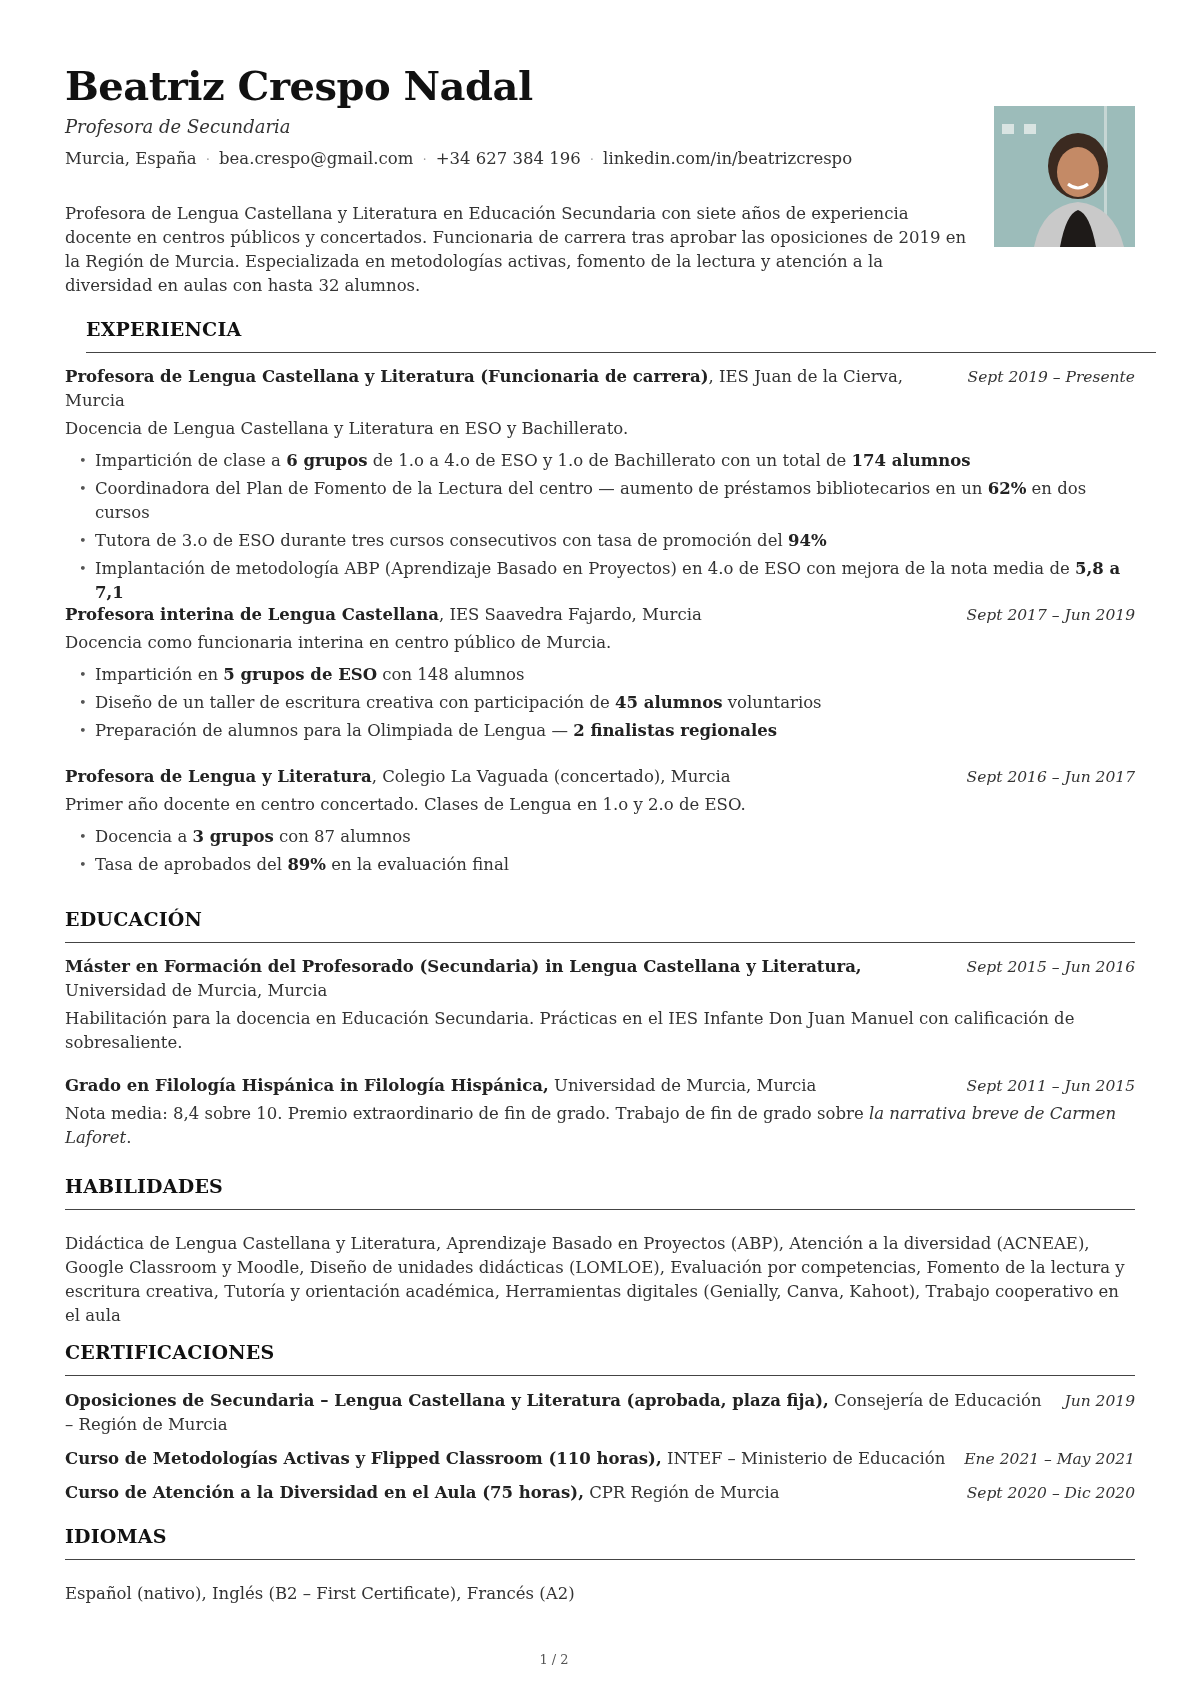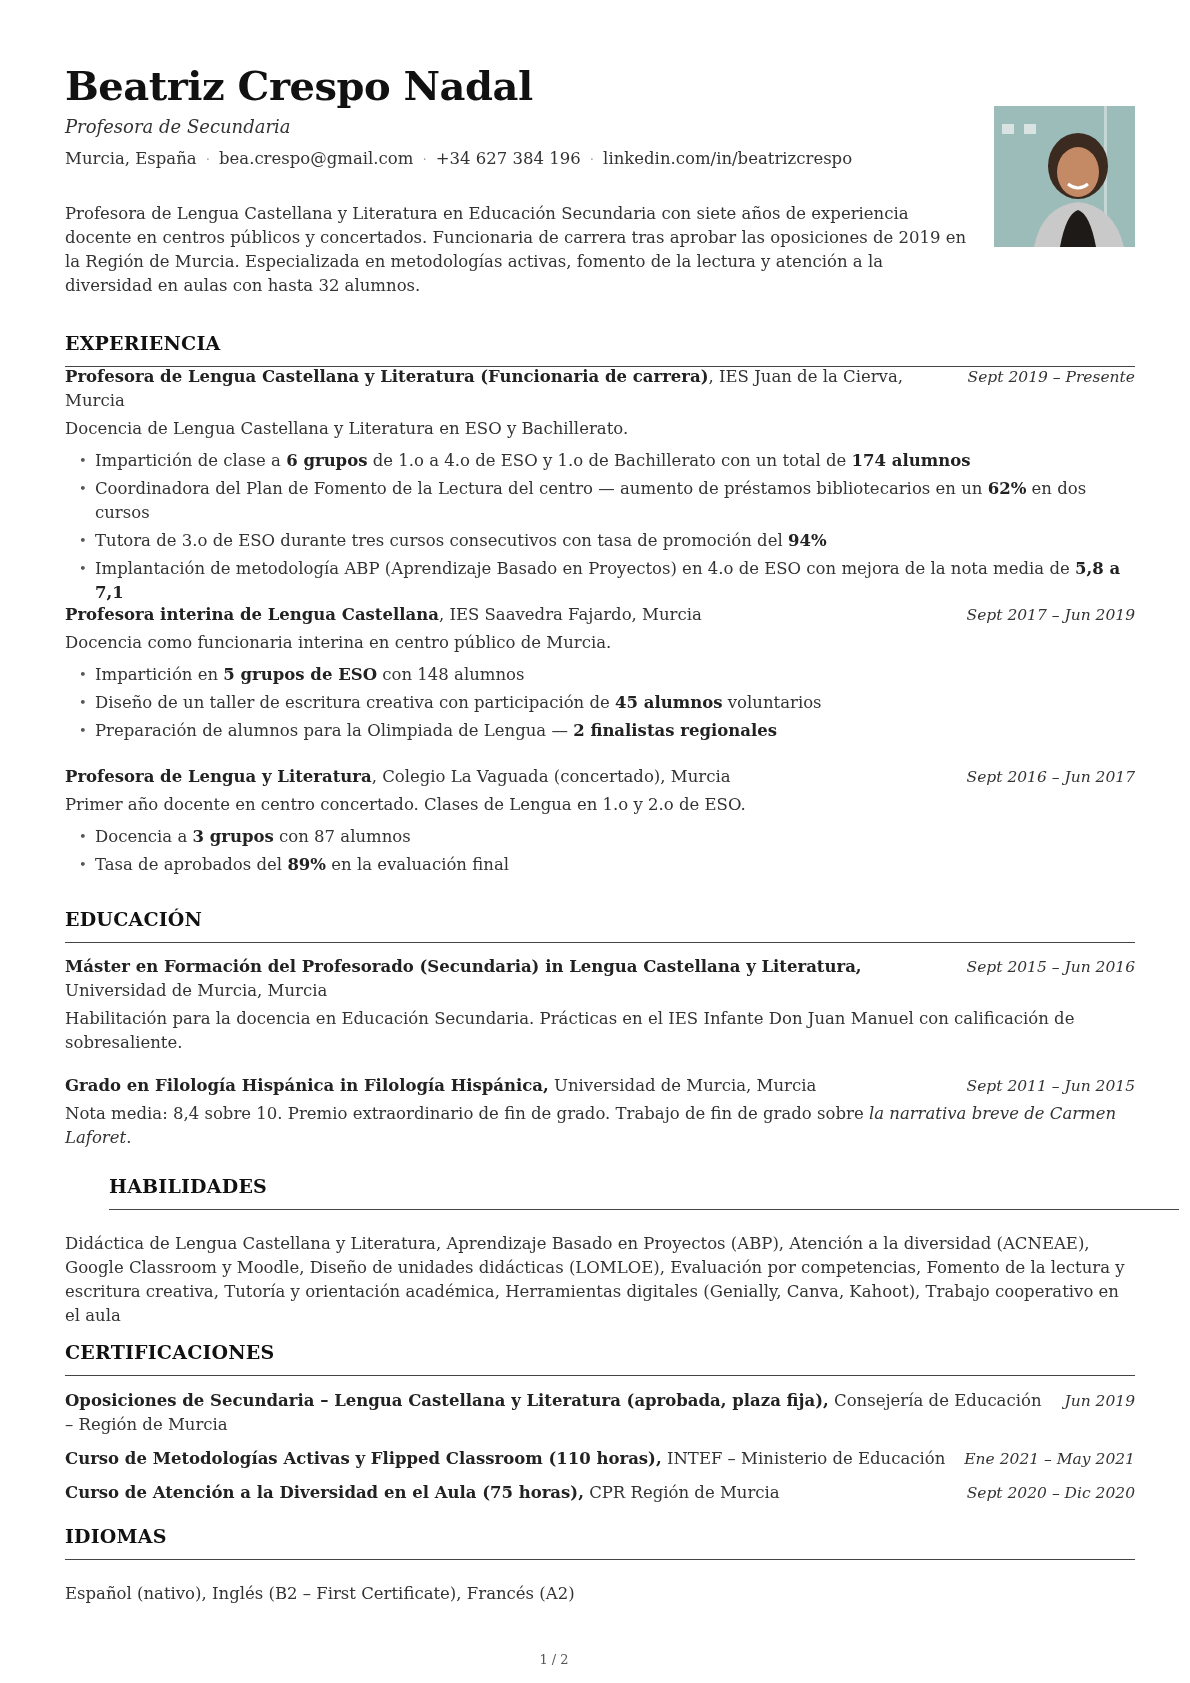--- a/index.html
+++ b/index.html
@@ -62,21 +62,21 @@
       <rect x="30" y="18" width="12" height="10" fill="#d9e4e2"></rect>
       <rect x="110" y="0" width="3" height="141" fill="#c6d6d4"></rect>
       <ellipse cx="84" cy="60" rx="30" ry="33" fill="#3b2a20"></ellipse>
       <ellipse cx="84" cy="66" rx="21" ry="25" fill="#c48a66"></ellipse>
       <path d="M74 78 Q84 86 94 78" stroke="#ffffff" stroke-width="3" fill="none"></path>
       <path d="M40 141 Q48 100 84 96 Q120 100 130 141 Z" fill="#c9c9c9"></path>
       <path d="M66 141 Q72 108 84 104 Q96 108 102 141 Z" fill="#1e1a18"></path>
     </svg>
   </div>
 
-  <div class="section" style="top:332px;">
+  <div class="section" style="top:318px;margin-left:21px;">
     <div class="section-title">EXPERIENCIA</div>
     <hr class="section-rule">
   </div>
 
   <div class="entry" style="top:365px;">
     <div class="entry-head">
       <span class="entry-title">Profesora de Lengua Castellana y Literatura (Funcionaria de carrera)</span><span class="entry-org">, IES Juan de la Cierva, Murcia</span>
       <span class="entry-date">Sept 2019 – Presente</span>
     </div>
     <div class="entry-desc">Docencia de Lengua Castellana y Literatura en ESO y Bachillerato.</div>
@@ -127,21 +127,21 @@
   </div>
 
   <div class="entry" style="top:1074px;">
     <div class="entry-head">
       <span class="entry-title">Grado en Filología Hispánica in Filología Hispánica,</span><span class="entry-org"> Universidad de Murcia, Murcia</span>
       <span class="entry-date">Sept 2011 – Jun 2015</span>
     </div>
     <div class="entry-desc"><span>Nota media: 8,4 sobre 10. Premio extraordinario de fin de grado. Trabajo de fin de grado sobre </span><em>la narrativa breve de Carmen Laforet</em><span>.</span></div>
   </div>
 
-  <div class="section" style="top:1175px;margin-left:44px;">
+  <div class="section" style="top:1175px;">
     <div class="section-title">HABILIDADES</div>
     <hr class="section-rule">
   </div>
   <div class="plain" style="top:1232px;">Didáctica de Lengua Castellana y Literatura, Aprendizaje Basado en Proyectos (ABP), Atención a la diversidad (ACNEAE), Google Classroom y Moodle, Diseño de unidades didácticas (LOMLOE), Evaluación por competencias, Fomento de la lectura y escritura creativa, Tutoría y orientación académica, Herramientas digitales (Genially, Canva, Kahoot), Trabajo cooperativo en el aula</div>
 
   <div class="section" style="top:1341px;">
     <div class="section-title">CERTIFICACIONES</div>
     <hr class="section-rule">
   </div>
 

